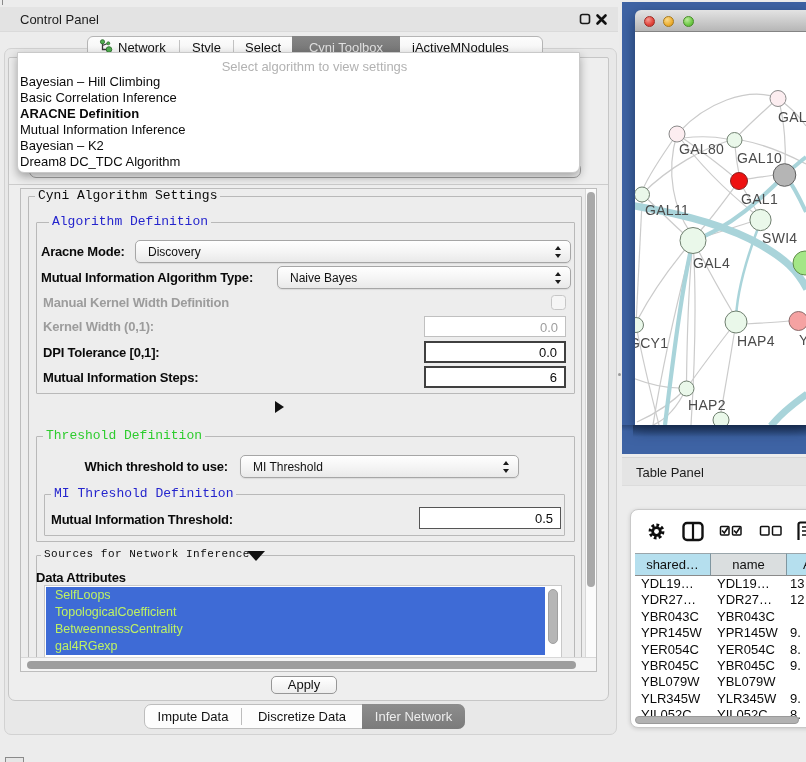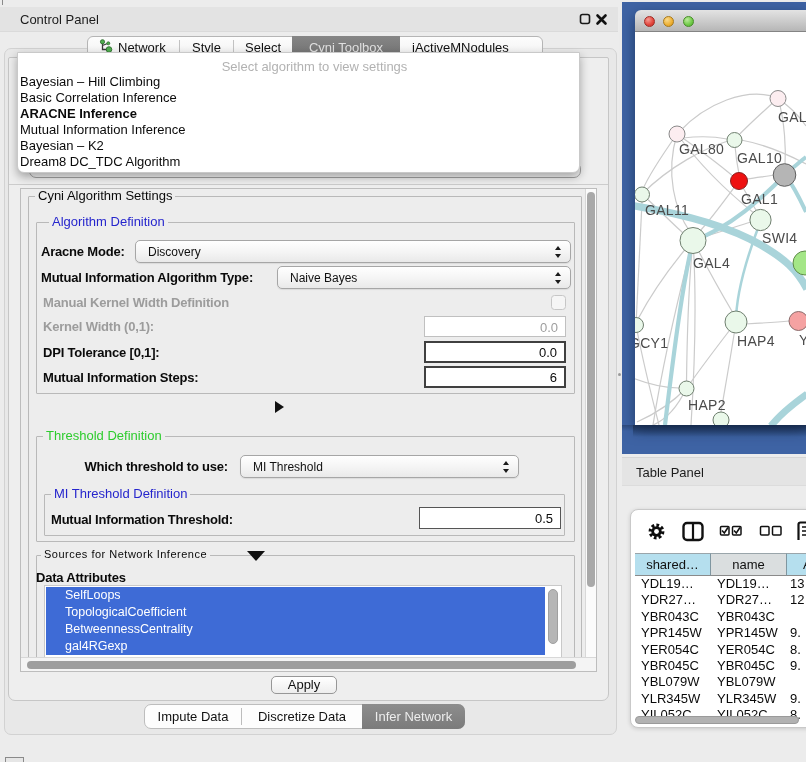--- a/index.html
+++ b/index.html
@@ -11,21 +11,21 @@
 .combo{position:absolute;border:1px solid #a6a6a6;border-radius:5px;
   background:linear-gradient(180deg,#ffffff 0%,#f4f4f4 55%,#e9e9e9 100%);
   font-size:12px;color:#111;box-shadow:0 1px 1px rgba(0,0,0,0.08);}
 .combo span.t{position:absolute;left:12px;top:50%;transform:translateY(-50%);}
 .step{position:absolute;right:7px;top:50%;width:9px;height:16px;margin-top:-8px;}
 .step:before{content:"";position:absolute;left:1px;top:2px;border-left:3.5px solid transparent;border-right:3.5px solid transparent;border-bottom:4.5px solid #1a1a1a;}
 .step:after{content:"";position:absolute;left:1px;bottom:2px;border-left:3.5px solid transparent;border-right:3.5px solid transparent;border-top:4.5px solid #1a1a1a;}
 .field{position:absolute;background:#fff;font-size:13px;text-align:right;}
 .field span{position:absolute;right:7px;top:50%;transform:translateY(-50%);}
 .grp{position:absolute;border:1px solid #b9b9b9;border-radius:1px;}
-.gl{position:absolute;transform:translateY(-55%);background:#ededed;padding:2px 3px;font-size:13px;white-space:nowrap;}
+.gl{position:absolute;transform:translateY(-55%);background:#ededed;padding:2px 3px;font-size:13px;white-space:nowrap;font-family:Liberation Mono, monospace;}
 </style>
 </head>
 <body>
 
 <div class="abs" style="left:2px;top:0;width:1px;height:5px;background:#8a8a8a;"></div>
 <div class="abs" style="left:0;top:7px;width:618px;height:24px;background:#e3e3e3;border-bottom:1px solid #dadada;"></div>
 <div class="abs" style="left:20px;top:12px;font-size:13px;color:#1c1c1c;">Control Panel</div>
 
 <svg class="abs" style="left:576px;top:11px;" width="36" height="16" viewBox="0 0 36 16">
  <rect x="4.5" y="3.5" width="9" height="9" rx="2" fill="none" stroke="#1a1a1a" stroke-width="1.6"></rect>
@@ -114,21 +114,21 @@
       <span>0.5</span>
     </div>
 
   <div class="grp" style="left:15px;top:366px;width:537px;height:150px;"></div>
   <div class="gl" style="left:20px;top:366px;font-size:11px;letter-spacing:0.5px;color:#0a0a0a;">Sources for Network Inference</div>
   <div class="abs" style="left:226px;top:362px;width:0;height:0;border-left:9.5px solid transparent;border-right:9.5px solid transparent;border-top:10px solid #111;"></div>
 
   <div class="lbl abs" style="left:15px;top:381px;font-size:13px;">Data Attributes</div>
 
   <div class="abs" style="left:23px;top:396px;width:518px;height:75px;background:#ffffff;border:1px solid #c9c9c9;box-sizing:border-box;"></div>
-  <div class="abs" style="left:25px;top:398px;width:499px;height:68px;background:#3e6bd6;color:#ffffff;font-size:12.5px;line-height:17px;padding-left:19px;box-sizing:border-box;">SelfLoops<br>TopologicalCoefficient<br>BetweennessCentrality<br>gal4RGexp</div>
+  <div class="abs" style="left:25px;top:398px;width:499px;height:68px;background:#3e6bd6;color:#bef264;font-size:12.5px;line-height:17px;padding-left:9px;box-sizing:border-box;">SelfLoops<br>TopologicalCoefficient<br>BetweennessCentrality<br>gal4RGexp</div>
   <div class="abs" style="left:527px;top:400px;width:10px;height:55px;background:#b6b6b6;border:1px solid #a0a0a0;border-radius:5px;box-sizing:border-box;"></div>
 </div>
 
 <div class="abs" style="left:585px;top:189px;width:11px;height:468px;background:#fbfbfb;border-left:1px solid #d8d8d8;box-sizing:border-box;"></div>
 <div class="abs" style="left:587px;top:192px;width:8px;height:395px;background:#a9a9a9;border-radius:4px;"></div>
 
 <div class="abs" style="left:21px;top:657px;width:575px;height:14px;background:#f4f4f4;border-top:1px solid #d8d8d8;box-sizing:border-box;"></div>
 <div class="abs" style="left:27px;top:661px;width:549px;height:8px;background:#9e9e9e;border-radius:4px;"></div>
 
 <div class="abs" style="left:271px;top:676px;width:66px;height:18px;border:1px solid #979797;border-radius:5px;background:linear-gradient(180deg,#ffffff,#ededed);box-sizing:border-box;text-align:center;font-size:13px;color:#111;line-height:16px;">Apply</div>
@@ -140,21 +140,21 @@
 <div class="abs" style="left:242px;top:709px;width:120px;text-align:center;font-size:13px;color:#111;">Discretize Data</div>
 <div class="abs" style="left:362px;top:709px;width:103px;text-align:center;font-size:13px;color:#ededed;">Infer Network</div>
 
 <div class="abs" style="left:5px;top:757px;width:19px;height:10px;background:#e6e6e6;border:1.5px solid #8a8a8a;box-sizing:border-box;"></div>
 
 <div class="abs" style="left:17px;top:52px;width:563px;height:121px;background:#ffffff;border:1px solid #c9c9c9;border-radius:0 0 7px 7px;box-shadow:0 4px 10px rgba(0,0,0,0.32);box-sizing:border-box;"></div>
 <div class="abs" style="left:33px;top:59px;width:563px;text-align:center;font-size:13px;color:#b2b2b2;">Select algorithm to view settings</div>
 <div class="abs" style="left:20px;top:74px;font-size:13px;color:#0a0a0a;line-height:16px;">
 Bayesian – Hill Climbing<br>
 Basic Correlation Inference<br>
-<b>ARACNE Inference</b><br>
+<b>ARACNE Definition</b><br>
 Mutual Information Inference<br>
 Bayesian – K2<br>
 Dream8 DC_TDC Algorithm
 </div>
 
 <div class="abs" style="left:618px;top:373px;width:3px;height:3px;background:#9a9a9a;border-radius:50%;"></div>
 
 <div class="abs" style="left:622px;top:2px;width:184px;height:452px;background:#3e63a4;"></div>
 
 <div class="abs" style="left:635px;top:10px;width:171px;height:415px;border-radius:6px 0 0 0;box-shadow:0 5px 14px rgba(10,25,50,0.55);"></div>

